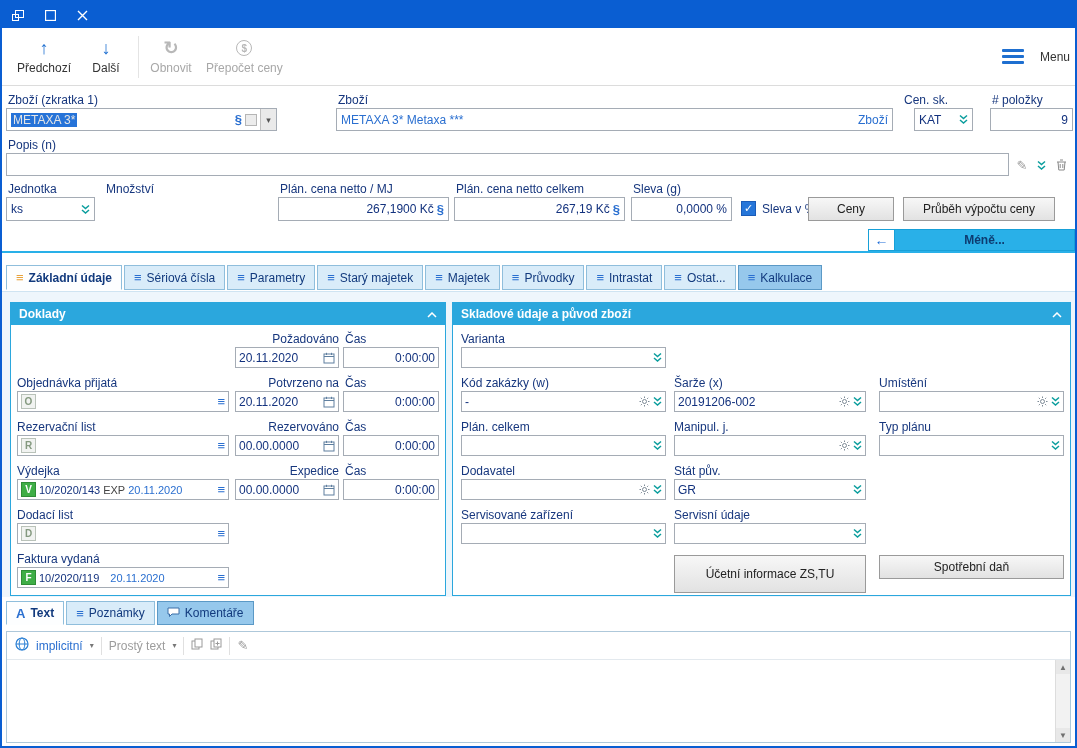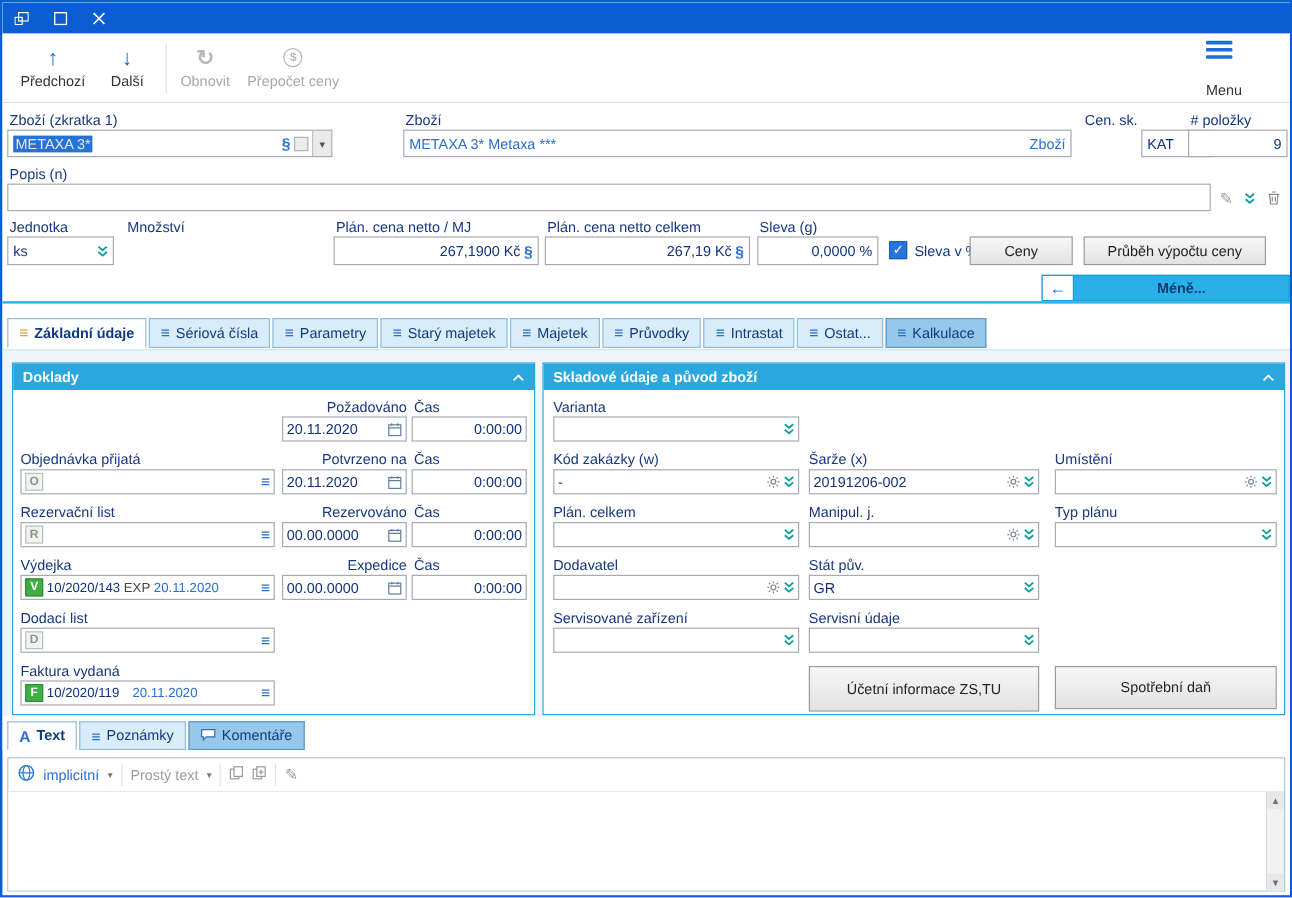--- a/index.html
+++ b/index.html
@@ -14,21 +14,21 @@
   .wbtn{width:32px;display:flex;align-items:center;justify-content:center;cursor:pointer}
 
   
   .toolbar{height:58px;background:#fff;border-bottom:1px solid #dcdcdc;display:flex;align-items:center;padding:0 8px}
   .tbtn{min-width:56px;padding:0 7px;height:52px;display:flex;flex-direction:column;align-items:center;justify-content:center;gap:3px;cursor:pointer}
   .ticon{height:20px;display:flex;align-items:center;justify-content:center;font-size:18px;font-weight:bold;color:#1e6fd0}
   .tlabel{font-size:12px;color:#333;white-space:nowrap}
   .tbtn.disabled .ticon{color:#b8b8b8}
   .tbtn.disabled .tlabel{color:#a8a8a8}
   .tsep{width:1px;height:42px;background:#e4e4e4;margin:0 4px}
-  .menu-btn{margin-left:auto;width:62px;height:52px;display:flex;flex-direction:column;align-items:flex-start;justify-content:center;gap:16px;cursor:pointer}
+  .menu-btn{margin-left:auto;width:62px;height:52px;display:flex;flex-direction:row;align-items:center;justify-content:center;gap:16px;cursor:pointer}
   .menu-icon i{display:block;width:22px;height:3px;background:#1e6fd0;border-radius:1px;margin:3px 0}
   .circ{width:16px;height:16px;border:1.5px solid #b8b8b8;border-radius:50%;color:#b8b8b8;font-size:10px;font-weight:bold;display:flex;align-items:center;justify-content:center}
 
   
   .formarea{position:relative;height:167px;background:#fff}
   .abs{position:absolute}
   .lbl{font-size:12px;color:var(--label-navy,#17377e);white-space:nowrap}
   .lbl-r{text-align:right}
   .field{display:flex;align-items:center;background:#fff;border:1px solid #a5acb5;height:23px;padding:0 4px;font-size:12px;color:#13327e;gap:3px;overflow:hidden}
   .val{white-space:nowrap}
@@ -146,21 +146,21 @@
     </div>
 
     <span class="lbl abs" style="left:336px;top:7px">Zboží</span>
     <div class="field abs" style="left:334px;top:22px;width:557px">
       <span class="val link">METAXA 3* Metaxa ***</span>
       <span class="spacer"></span>
       <span class="link" style="cursor:pointer">Zboží</span>
     </div>
 
     <span class="lbl abs" style="left:902px;top:7px">Cen. sk.</span>
-    <div class="field abs" style="left:949px;top:22px;width:59px">
+    <div class="field abs" style="left:912px;top:22px;width:59px">
       <span class="val">KAT</span>
       <span class="spacer"></span>
       <svg width="9" height="11" viewBox="0 0 9 11">
           <path d="M1 1.5 L4.5 4.5 L8 1.5 M1 6 L4.5 9 L8 6" fill="none" stroke="#0a9d9d" stroke-width="1.5"></path>
         </svg>
     </div>
 
     <span class="lbl abs" style="left:990px;top:7px"># položky</span>
     <div class="field abs right" style="left:988px;top:22px;width:83px">
       <span class="val">9</span>
@@ -506,21 +506,21 @@
       <span class="lbl abs" style="left:221px;top:205px">Servisní údaje</span>
       <div class="pfield abs" style="left:221px;top:220px;width:192px">
         <span class="val"></span>
           <span class="spacer"></span>
         <svg width="9" height="11" viewBox="0 0 9 11">
             <path d="M1 1.5 L4.5 4.5 L8 1.5 M1 6 L4.5 9 L8 6" fill="none" stroke="#0a9d9d" stroke-width="1.5"></path>
           </svg>
       </div>
 
       <div class="btn abs" style="left:221px;top:252px;width:192px;height:38px">Účetní informace ZS,TU</div>
-      <div class="btn abs" style="left:426px;top:252px;width:185px;height:36px">Spotřební daň</div>
+      <div class="btn abs" style="left:426px;top:252px;width:185px;height:24px">Spotřební daň</div>
     </div>
   </div>
 
   <div class="btabs">
     <div class="tab active" style="height:24px">
       <span class="ticn" style="color:#2a6fd0;font-weight:bold">A</span>
       <span>Text</span>
     </div>
     <div class="tab" style="height:24px">
       <span class="ticn">≡</span>

